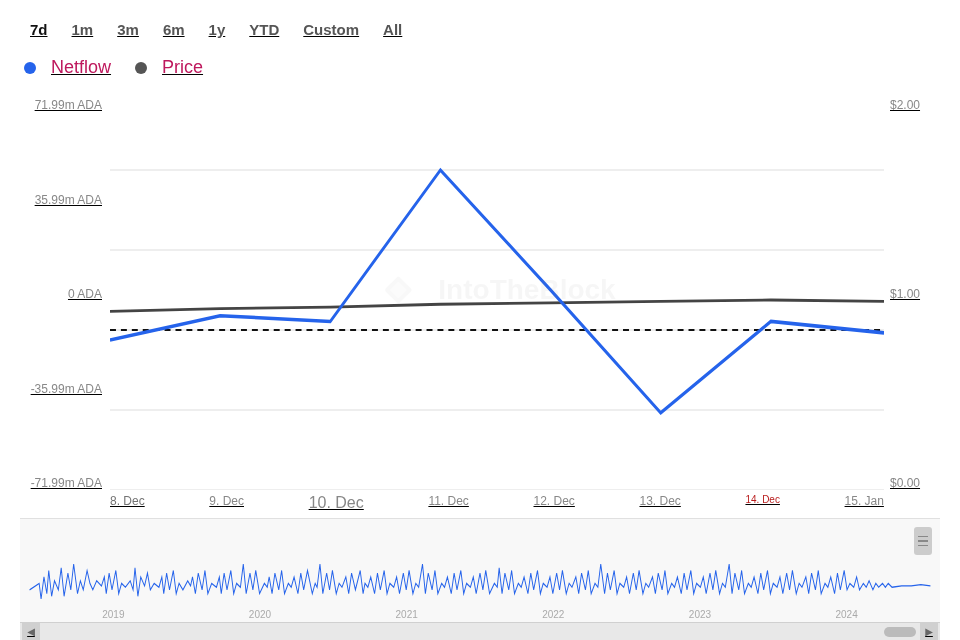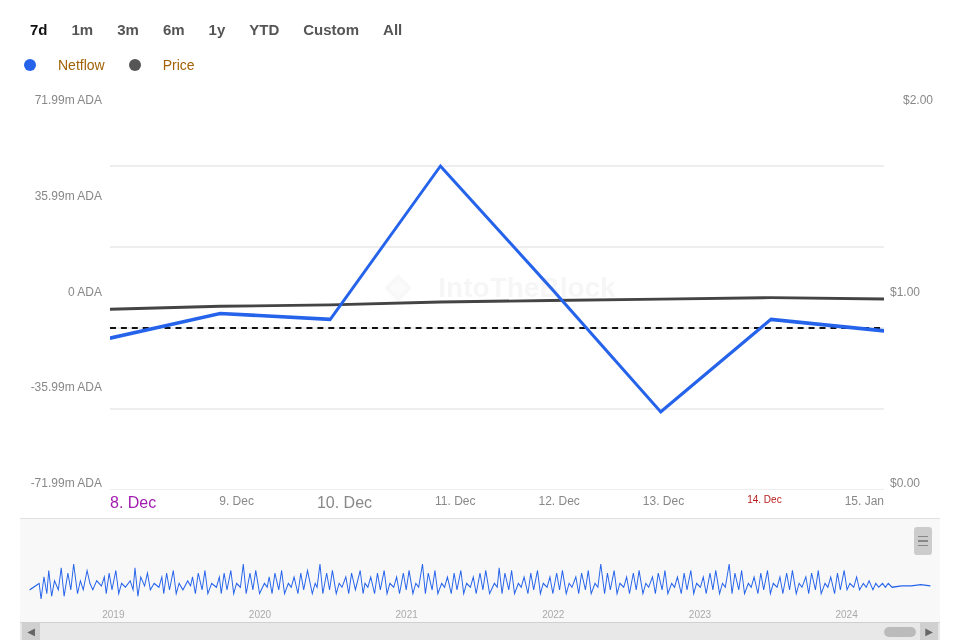--- a/index.html
+++ b/index.html
@@ -10,20 +10,21 @@
       height: 640px;
       overflow: hidden;
     }
     .container {
       background: #fff;
       width: 960px;
       height: 640px;
       padding: 16px 20px 0 20px;
       display: flex;
       flex-direction: column;
+      text-decoration: underline;
     }
     
     .time-filters {
       display: flex;
       align-items: center;
       gap: 4px;
       margin-bottom: 14px;
     }
     .time-btn {
       padding: 5px 10px;
@@ -44,23 +45,23 @@
     .legend {
       display: flex;
       align-items: center;
       gap: 24px;
       margin-bottom: 12px;
       padding-left: 4px;
     }
     .legend-item {
       display: flex;
       align-items: center;
-      gap: 22px;
-      font-size: 14px;
-      color: #a16207;
+      gap: 15px;
+      font-size: 18px;
+      color: #be185d;
     }
     .legend-dot {
       width: 12px;
       height: 12px;
       border-radius: 50%;
     }
     .legend-dot.blue { background: #2563eb; }
     .legend-dot.gray { background: #555; }
 
     
@@ -283,29 +284,29 @@
 
           <line x1="0" y1="168" x2="780" y2="168" stroke="#111" stroke-width="1.5" stroke-dasharray="6,5"></line>
 
           <polyline points="0,155 111,153 222,152 333,150 444,149 555,148 666,147 780,148" fill="none" stroke="#444" stroke-width="2"></polyline>
 
           <polyline points="0,175 111,158 222,162 333,56 444,140 555,226 666,162 780,170" fill="none" stroke="#2563eb" stroke-width="2.5"></polyline>
         </svg>
       </div>
 
       <div class="y-axis-right">
-      <div style="font-size: 12px; color: rgb(136, 136, 136); margin-left: 13px;">$2.00</div>
+      <div style="font-size: 12px; color: rgb(136, 136, 136);">$2.00</div>
           <div style="font-size: 12px; color: rgb(136, 136, 136);">$1.00</div>
           <div style="font-size: 12px; color: rgb(136, 136, 136);">$0.00</div>
         </div>
     </div>
 
     <div class="x-axis">
       <div class="x-axis-labels">
-      <span style="font-size: 16px; color: #a21caf;">8. Dec</span>
+      <span style="font-size: 12px; color: #737373;">8. Dec</span>
           <span style="font-size: 12px; color: rgb(136, 136, 136);">9. Dec</span>
           <span style="font-size: 16px; color: rgb(136, 136, 136);">10. Dec</span>
           <span style="font-size: 12px; color: rgb(136, 136, 136);">11. Dec</span>
           <span style="font-size: 12px; color: rgb(136, 136, 136);">12. Dec</span>
           <span style="font-size: 12px; color: rgb(136, 136, 136);">13. Dec</span>
           <span style="font-size: 10px; color: #b91c1c;">14. Dec</span>
           <span style="font-size: 12px; color: rgb(136, 136, 136);">15. Jan</span>
         </div>
     </div>
   </div>

